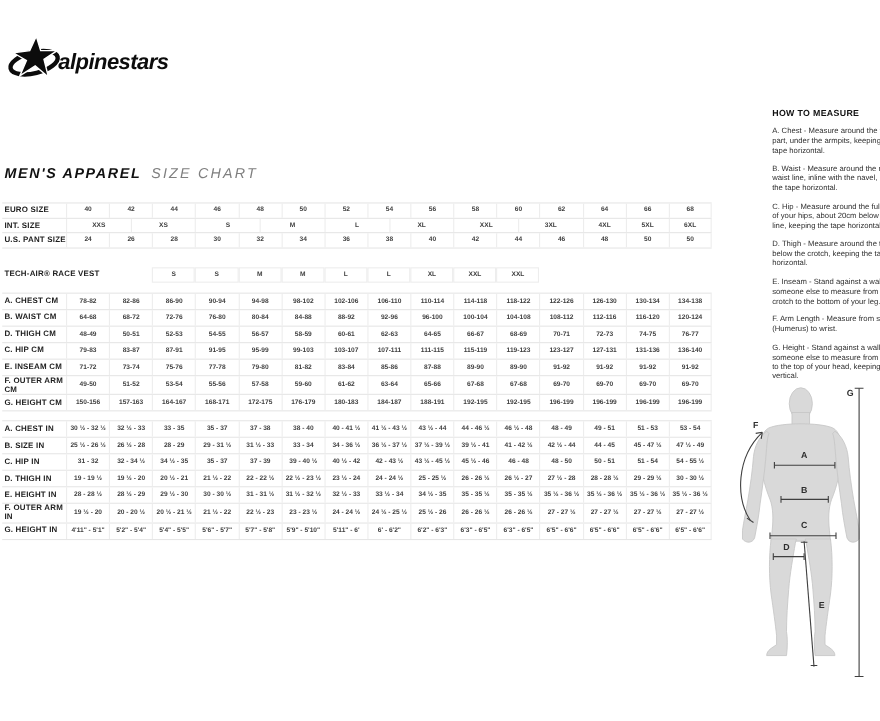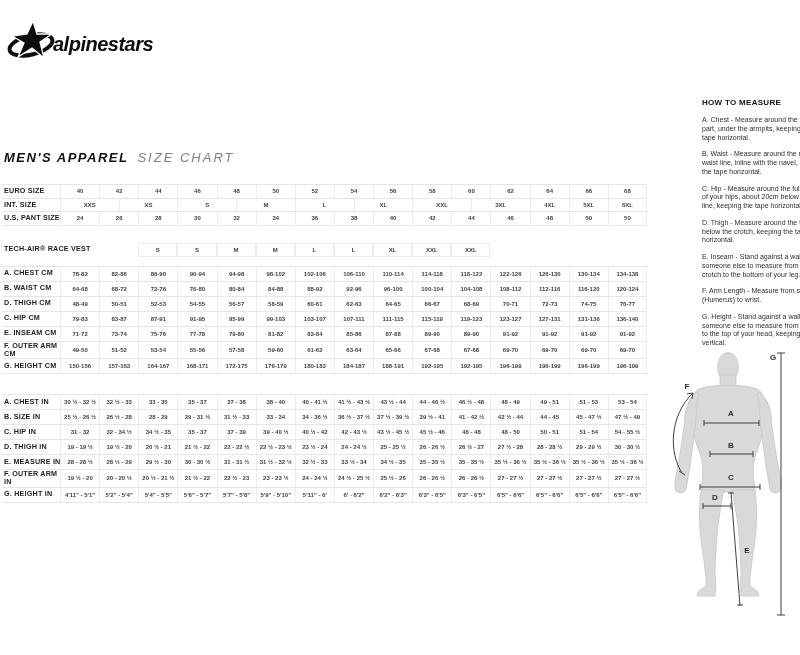--- a/index.html
+++ b/index.html
@@ -1,31 +1,31 @@
 <!DOCTYPE html>
 <html><head>
 <meta charset="utf-8">
 <style>
   html,body{margin:0;padding:0;}
   body{
     width:800px;height:655px;position:relative;background:#ffffff;
     font-family:"Liberation Sans", sans-serif;color:#222;overflow:hidden;
   }
   
-  .logo{position:absolute;left:6px;top:18px;}
+  .logo{position:absolute;left:6px;top:30px;}
   
   .title{position:absolute;left:4px;top:150px;font-style:italic;font-size:13px;letter-spacing:1.5px;white-space:nowrap;}
   .title .primary{font-weight:bold;color:#101010;}
   .title .secondary{font-weight:400;color:#7f7f7f;margin-left:9px;letter-spacing:2px;}
   
   .size-table{position:absolute;left:2px;top:184px;width:645px;}
   .tgroup{width:100%;}
   .g-sizes{margin-bottom:17px;}
   .g-vests{margin-bottom:9px;}
-  .g-cm{margin-bottom:20px;}
+  .g-cm{margin-bottom:8px;}
   .trow{display:grid;grid-template-columns:58px repeat(30,1fr);align-items:stretch;}
   .g-sizes .trow{min-height:12.5px;}
   .g-vests .trow{min-height:14px;}
   .g-cm .trow,.g-in .trow{min-height:14px;}
   .g-sizes .trow,.g-cm .trow,.g-in .trow{border-bottom:1px solid #e6e6e6;}
   .g-sizes .trow:first-child,.g-cm .trow:first-child,.g-in .trow:first-child{border-top:1px solid #e6e6e6;}
   .tlabel{
     grid-column:1;display:flex;align-items:center;
     font-size:7.2px;font-weight:bold;color:#1d1d1d;letter-spacing:.2px;
     line-height:1.15;white-space:nowrap;overflow:visible;padding-left:2px;
@@ -324,21 +324,21 @@
         <div class="tcell" style="grid-column: 16 / span 2;">24 - 24 ½</div>
         <div class="tcell" style="grid-column: 18 / span 2;">25 - 25 ½</div>
         <div class="tcell" style="grid-column: 20 / span 2;">26 - 26 ½</div>
         <div class="tcell" style="grid-column: 22 / span 2;">26 ½ - 27</div>
         <div class="tcell" style="grid-column: 24 / span 2;">27 ½ - 28</div>
         <div class="tcell" style="grid-column: 26 / span 2;">28 - 28 ½</div>
         <div class="tcell" style="grid-column: 28 / span 2;">29 - 29 ½</div>
         <div class="tcell" style="grid-column: 30 / span 2;">30 - 30 ½</div>
       </div>
       <div class="trow">
-        <div class="tlabel">E. MEASURE IN</div>
+        <div class="tlabel">E. HEIGHT IN</div>
         <div class="tcell" style="grid-column: 2 / span 2;">28 - 28 ½</div>
         <div class="tcell" style="grid-column: 4 / span 2;">28 ½ - 29</div>
         <div class="tcell" style="grid-column: 6 / span 2;">29 ½ - 30</div>
         <div class="tcell" style="grid-column: 8 / span 2;">30 - 30 ½</div>
         <div class="tcell" style="grid-column: 10 / span 2;">31 - 31 ½</div>
         <div class="tcell" style="grid-column: 12 / span 2;">31 ½ - 32 ½</div>
         <div class="tcell" style="grid-column: 14 / span 2;">32 ½ - 33</div>
         <div class="tcell" style="grid-column: 16 / span 2;">33 ½ - 34</div>
         <div class="tcell" style="grid-column: 18 / span 2;">34 ½ - 35</div>
         <div class="tcell" style="grid-column: 20 / span 2;">35 - 35 ½</div>

